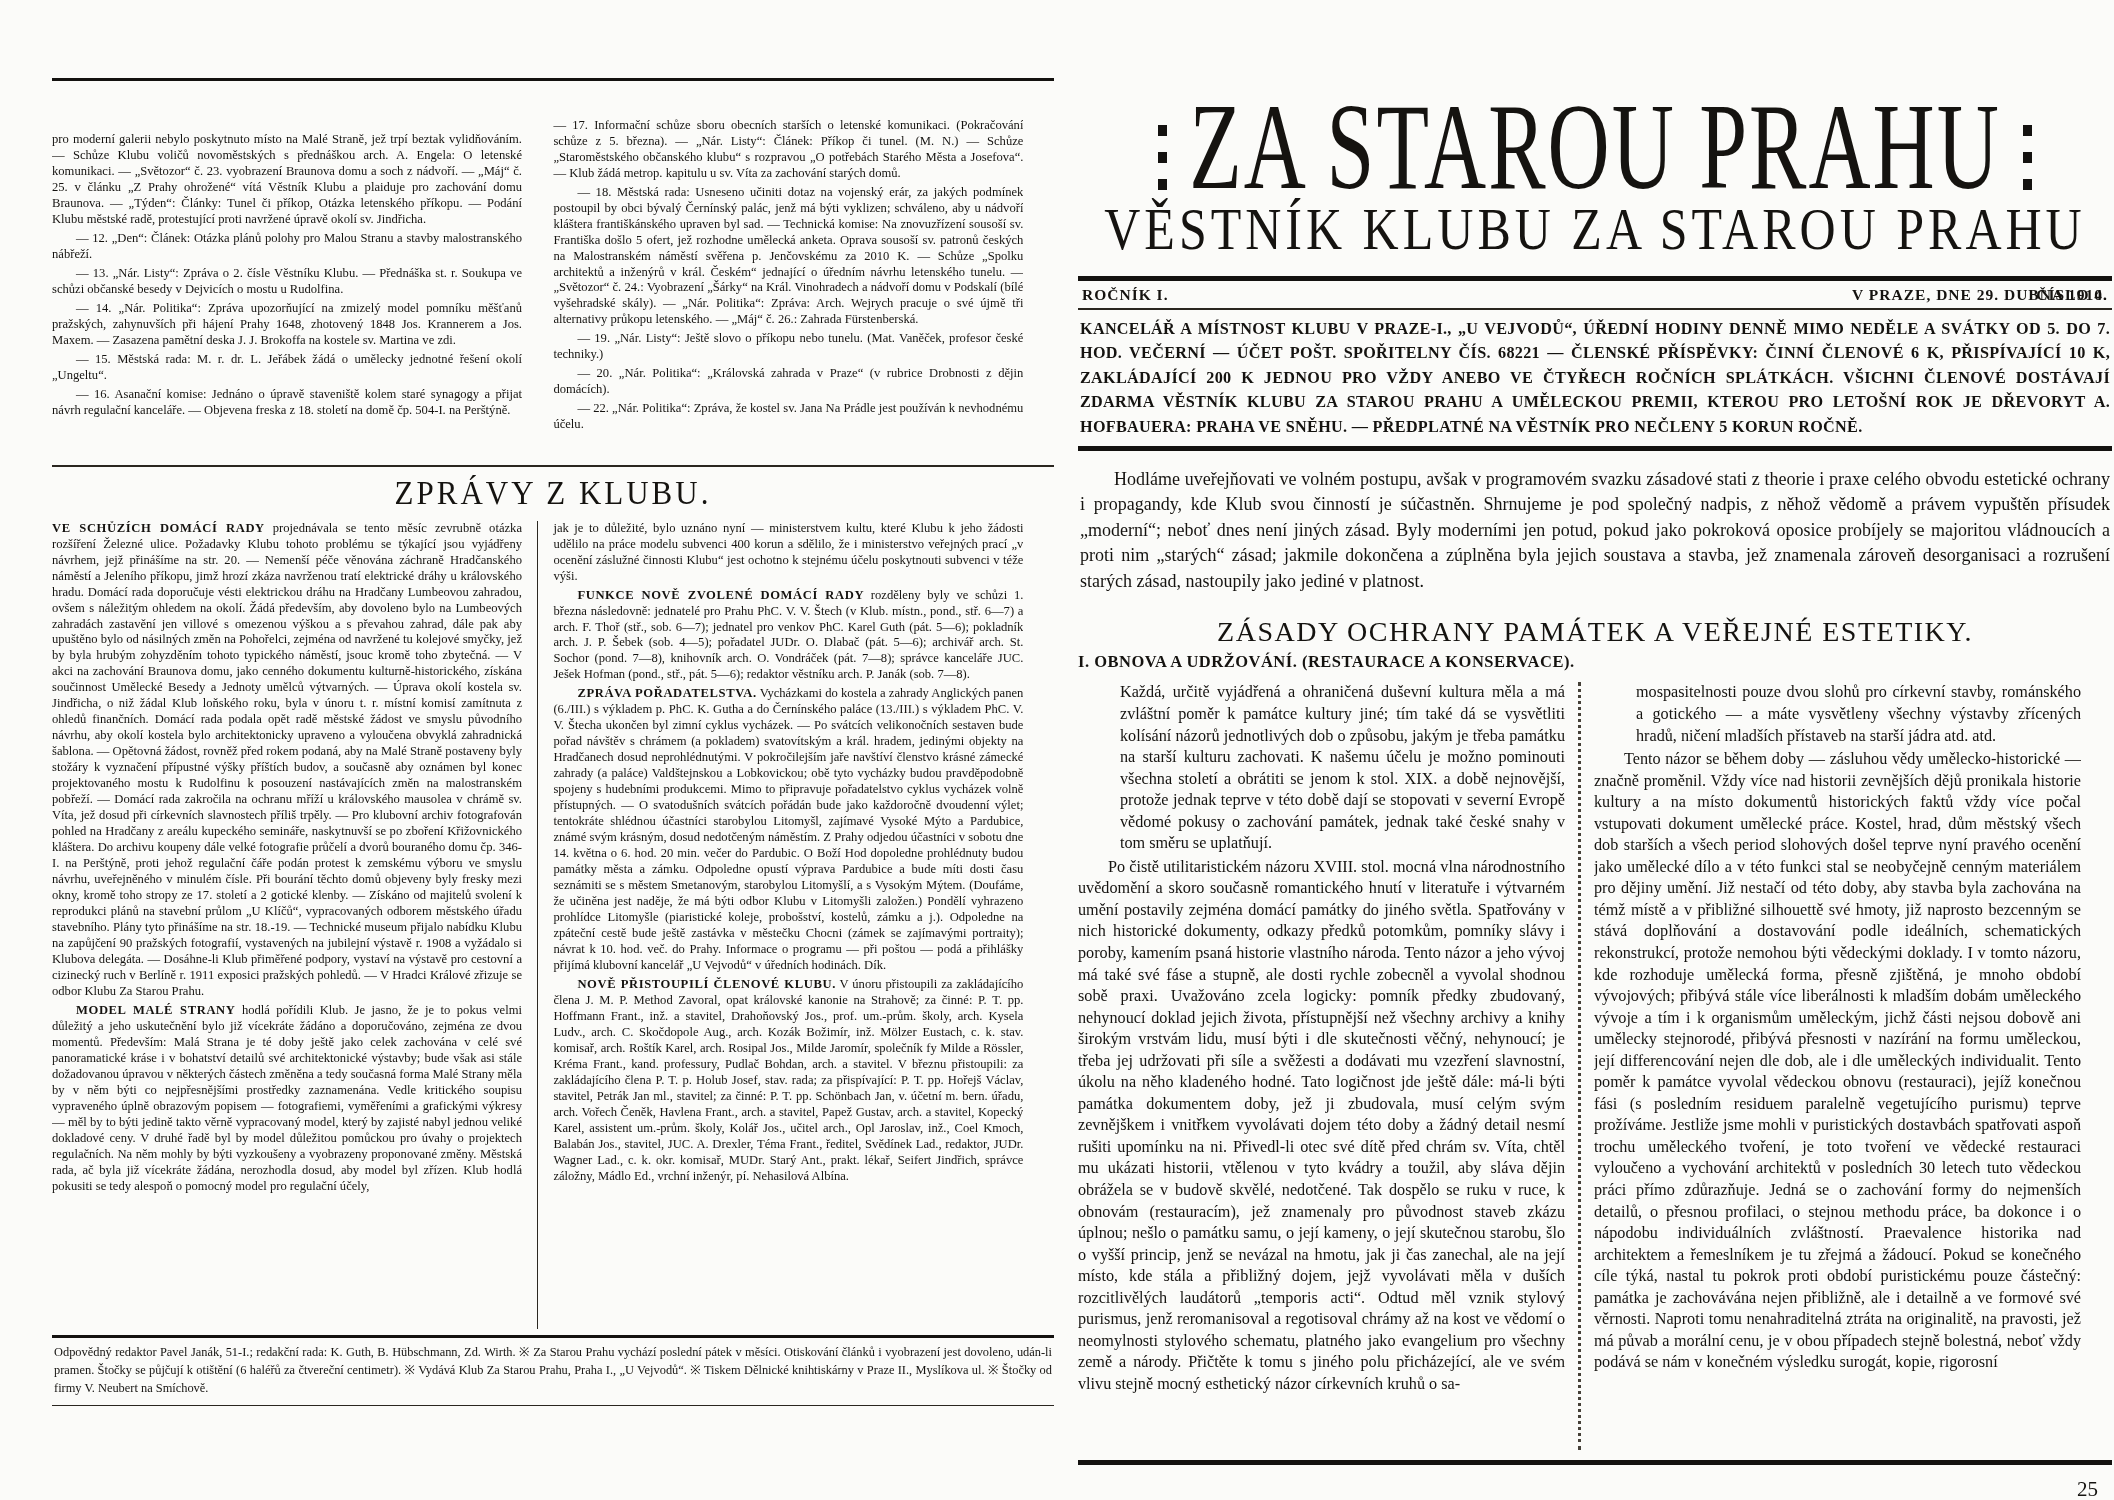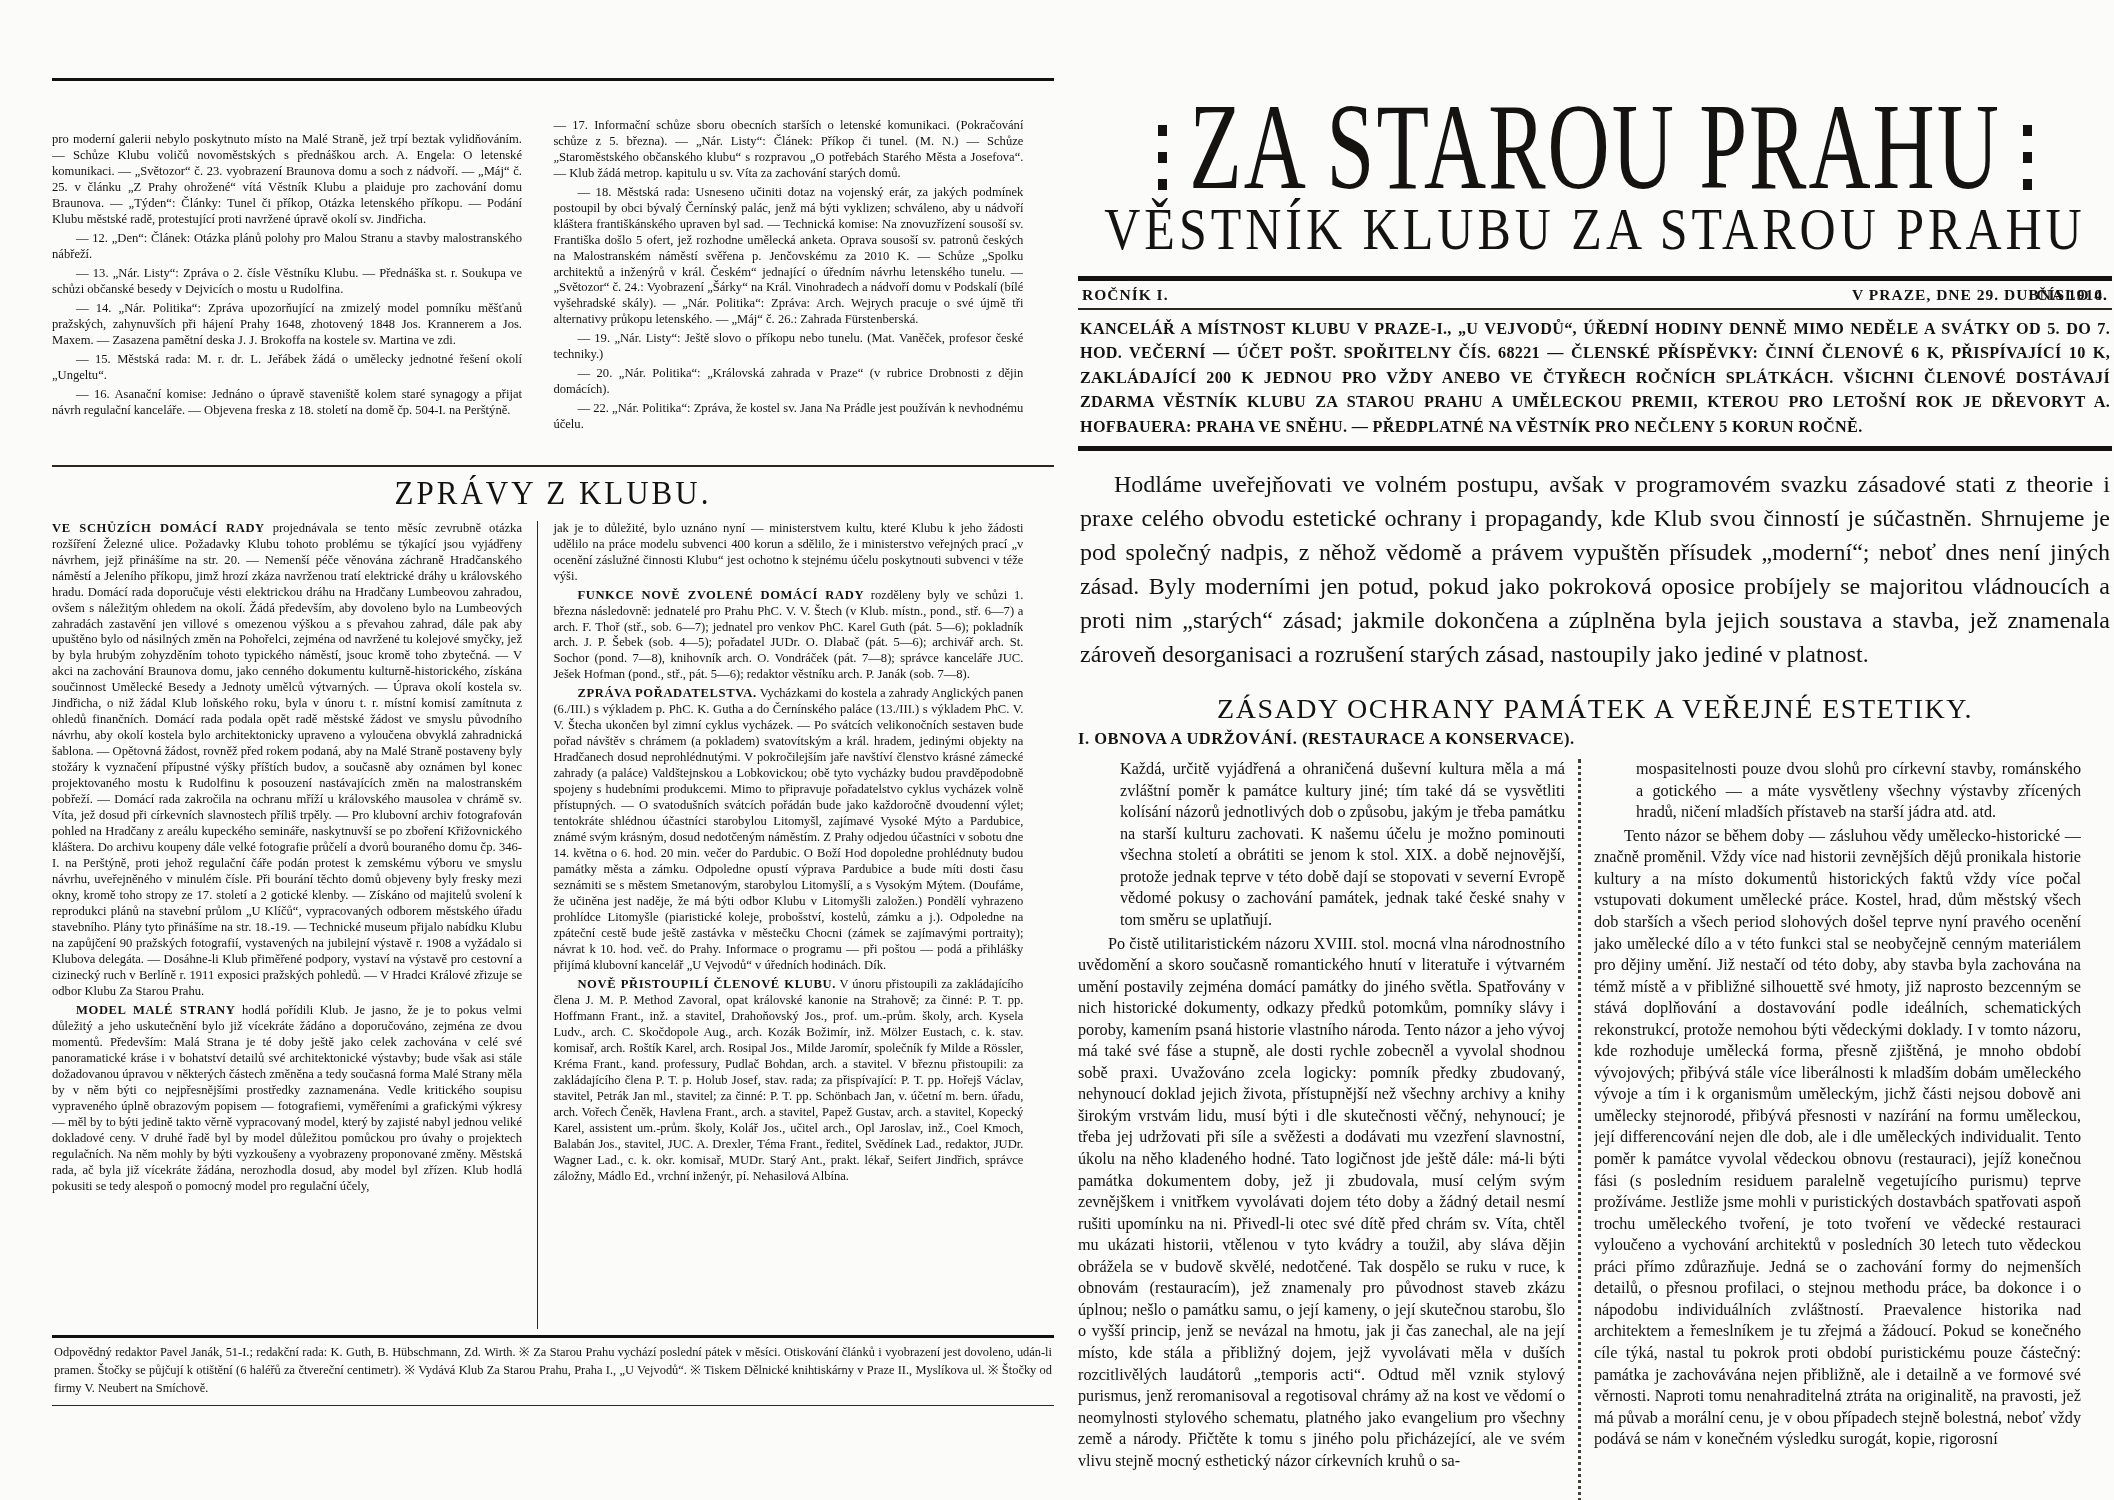--- a/index.html
+++ b/index.html
@@ -42,21 +42,21 @@
   }
   .issue-line{
     position:relative;display:flex;justify-content:space-between;
     font-size:15.5px;font-weight:700;letter-spacing:1px;padding:5px 4px 4px;gap:31px;
   }
   .issue-center{position:absolute;left:0;right:4px;text-align:right;}
   .notice{
     font-weight:700;font-size:16.2px;line-height:1.52;text-align:justify;
     letter-spacing:.3px;padding:7px 2px 6px;
   }
-  .intro{font-size:24px;line-height:1.42;text-align:justify;padding:16px 2px 8px;text-indent:34px;}
+  .intro{font-size:18px;line-height:1.42;text-align:justify;padding:16px 2px 8px;text-indent:34px;}
   .article-title{text-align:center;font-size:28px;letter-spacing:1.5px;padding:14px 0 4px;}
   .article-subtitle{font-size:16.5px;font-weight:700;letter-spacing:.5px;padding:0 0 10px;}
   .cols-right{display:flex;height:768px;overflow:hidden;}
   .cols-right .col{flex:0 0 487px;overflow:hidden;}
   .cols-right .vdiv{width:0;border-left:3px dotted #454038;margin:0 13px;}
   .bigtext{font-size:16.2px;line-height:1.33;text-align:justify;}
   .bigtext .para{margin:0 0 2px;text-indent:30px;}
   .bigtext .para.first{text-indent:0;margin-left:42px;}
   .pageno{text-align:right;font-size:21px;padding:12px 14px 0;}
 </style>

